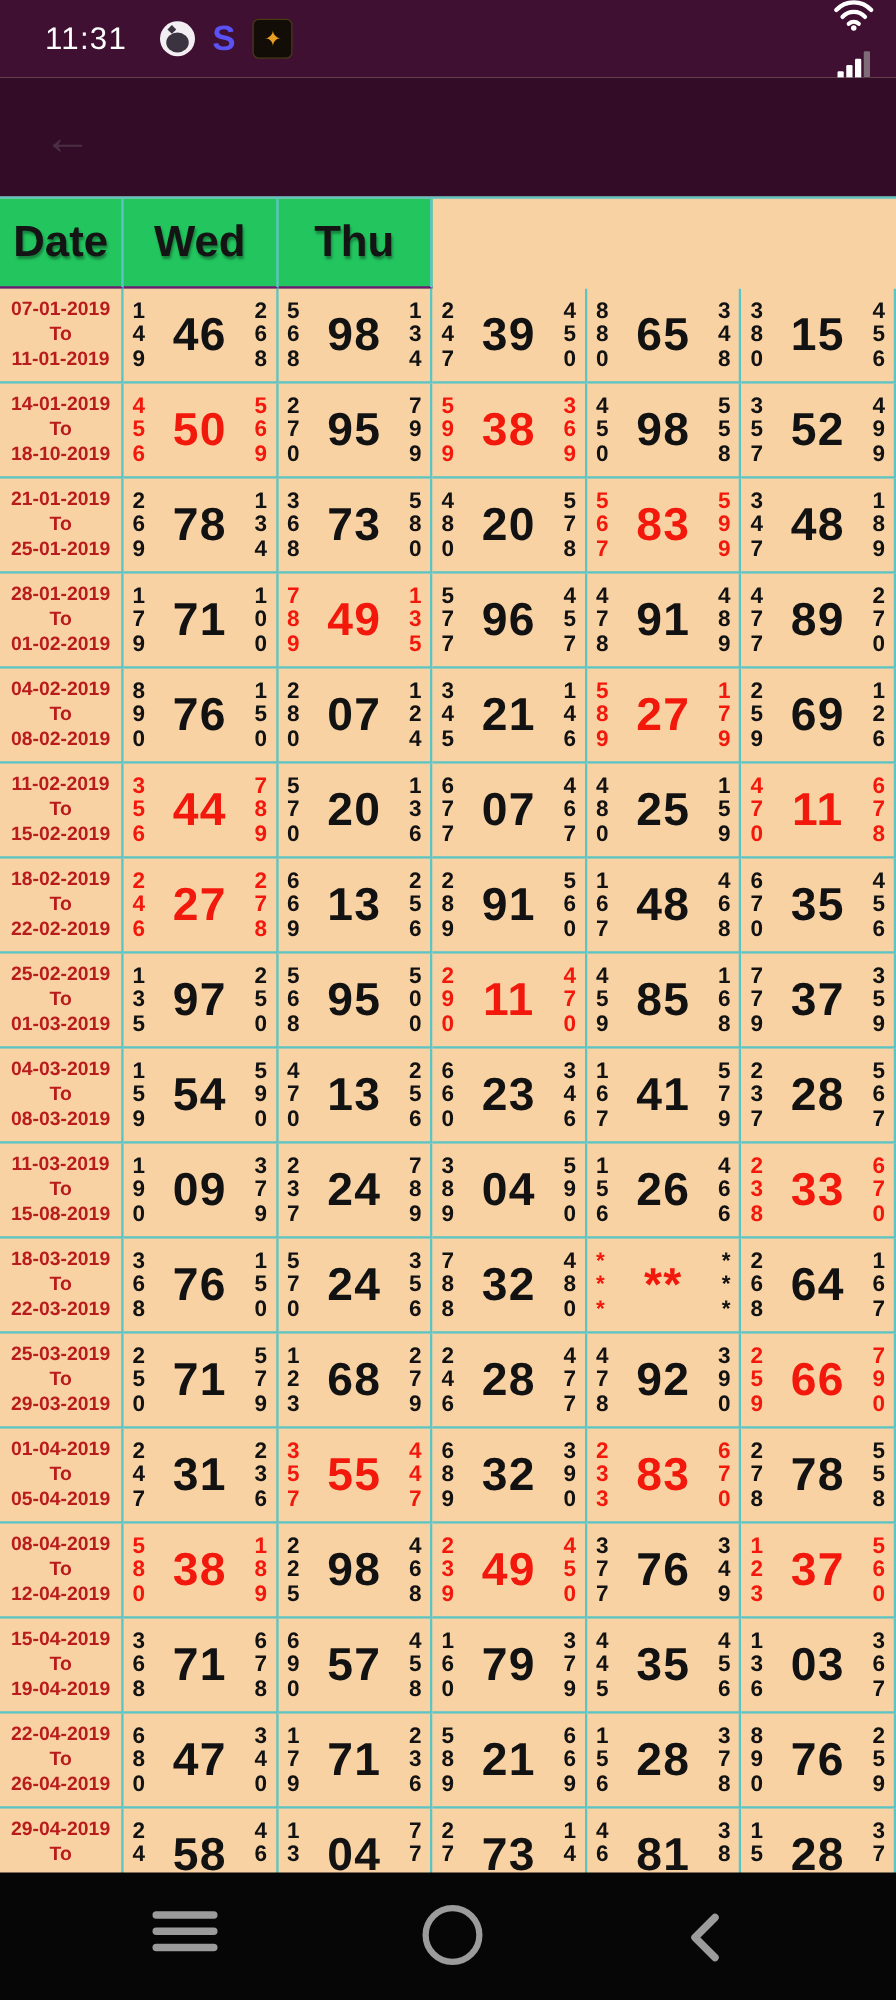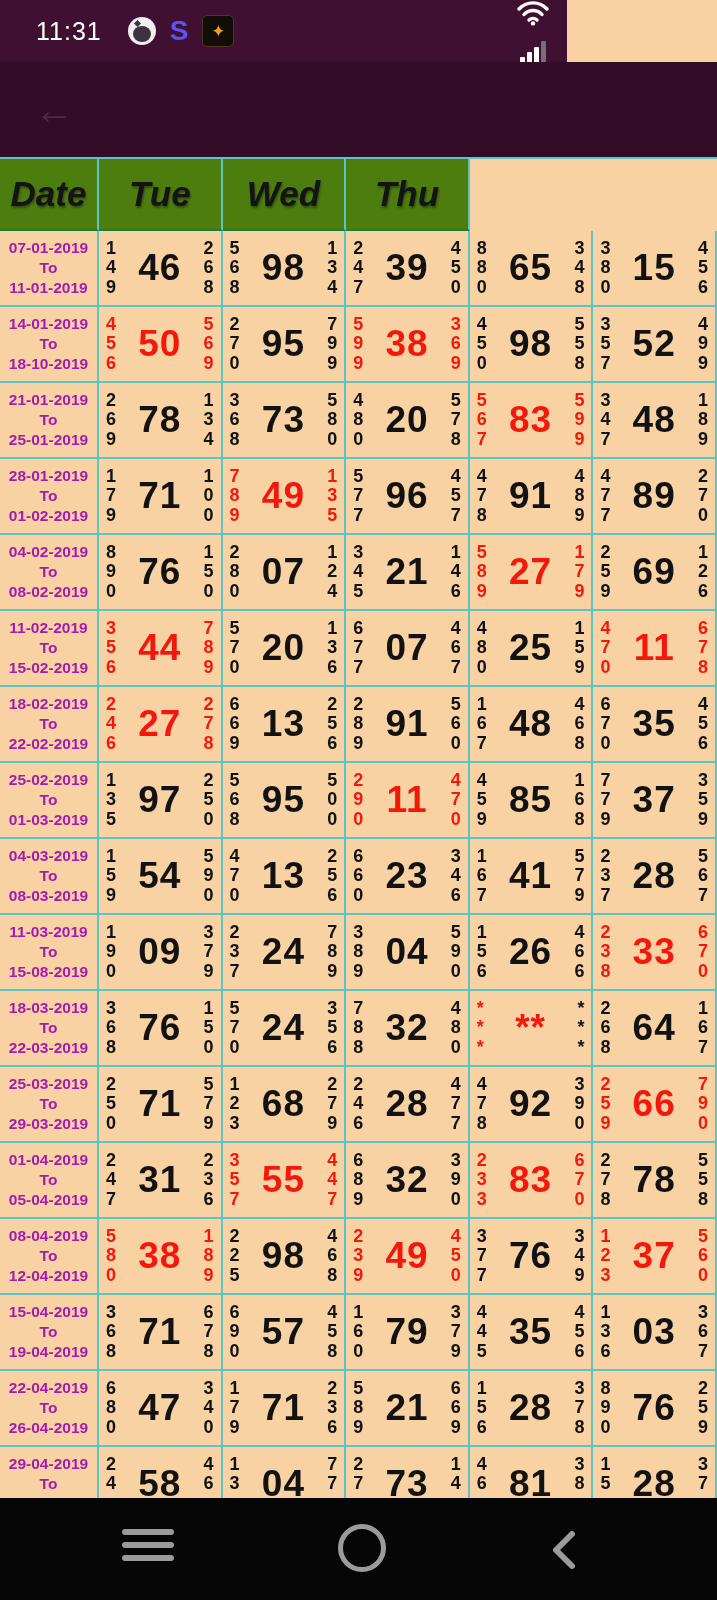--- a/index.html
+++ b/index.html
@@ -4,21 +4,21 @@
 <style>
   html,body{margin:0;padding:0;}
   body{
     width:717px;height:1600px;position:relative;overflow:hidden;
     background:#f9d2a4;
     font-family:"Liberation Sans", sans-serif;
     -webkit-font-smoothing:antialiased;
   }
   
   .statusbar{
-    position:absolute;top:0;left:0;width:567px;height:62px;
+    position:absolute;top:0;left:0;width:717px;height:62px;
     background:#3f1031;display:flex;align-items:center;
     color:#fff;z-index:30;
   }
   .sb-time{font-size:25px;font-weight:500;margin-left:36px;letter-spacing:1px;}
   .sb-left-icons{display:flex;align-items:center;gap:14px;margin-left:26px;}
   .cat-icon{width:28px;height:28px;border-radius:50%;background:#f3eef2;position:relative;overflow:hidden;}
   .cat-icon::before{content:"";position:absolute;left:5px;top:9px;width:18px;height:16px;border-radius:50%;background:#3b3440;}
   .cat-icon::after{content:"";position:absolute;left:7px;top:4px;width:5px;height:5px;background:#3b3440;box-shadow:9px 0 0 #3b3440;transform:rotate(45deg);}
   .s-icon{font-size:28px;font-weight:800;color:#5a52f5;line-height:1;}
   .dark-app-icon{width:30px;height:30px;border-radius:5px;background:#120d06;border:1px solid #4a3a16;display:flex;align-items:center;justify-content:center;color:#e8a020;font-size:17px;}
@@ -41,32 +41,32 @@
   
   .tablewrap{
     position:absolute;top:157px;left:0;width:717px;bottom:0;
     border-top:2px solid #5bc4c4;box-sizing:border-box;
   }
   .thead,.trow{
     display:grid;grid-template-columns:99px repeat(5,1fr);
   }
   .thead{height:72px;}
   .th{
-    background:#4d7c0f;border-right:2px solid #5bc4c4;border-bottom:2px solid #15803d;
+    background:#22c55e;border-right:2px solid #5bc4c4;border-bottom:2px solid #701a75;
     display:flex;align-items:center;justify-content:center;
-    font-size:35px;font-weight:700;color:#141414;text-shadow:1px 2px 2px rgba(0,0,0,.35);font-style:italic;
+    font-size:35px;font-weight:700;color:#141414;text-shadow:1px 2px 2px rgba(0,0,0,.35);
   }
   .trow{height:76px;}
   .td{
     background:#f9d2a4;border-right:2px solid #5bc4c4;border-bottom:2px solid #5bc4c4;
     box-sizing:border-box;overflow:hidden;
   }
   .td.date{
     display:flex;flex-direction:column;align-items:center;justify-content:center;
-    font-size:15.5px;font-weight:700;color:#a21caf;line-height:20px;text-align:center;
+    font-size:15.5px;font-weight:700;color:#b91c1c;line-height:20px;text-align:center;
   }
   .td.day{
     display:grid;grid-template-columns:auto 1fr auto;align-items:center;
     padding:0 7px;
   }
   .digits{display:flex;flex-direction:column;justify-content:center;
     font-size:18px;font-weight:700;color:#121212;line-height:19.5px;}
   .main-num{font-size:37px;font-weight:700;color:#121212;text-align:center;letter-spacing:1px;}
   .red{color:#f2190c !important;}
   
@@ -124,21 +124,20 @@
   </span>
 </div>
 
 <div class="appbar">
   <span class="back-btn">←</span>
 </div>
 
 <div class="tablewrap">
   <div class="thead">
     <div class="th">Date</div>
-    <div class="th">Tue</div>
     <div class="th">Wed</div>
     <div class="th">Thu</div>
   </div>
   <div id="tbody">
       <div class="trow">
         <div class="td date">
           <span>07-01-2019</span>
           <span>To</span>
           <span>11-01-2019</span>
         </div>

